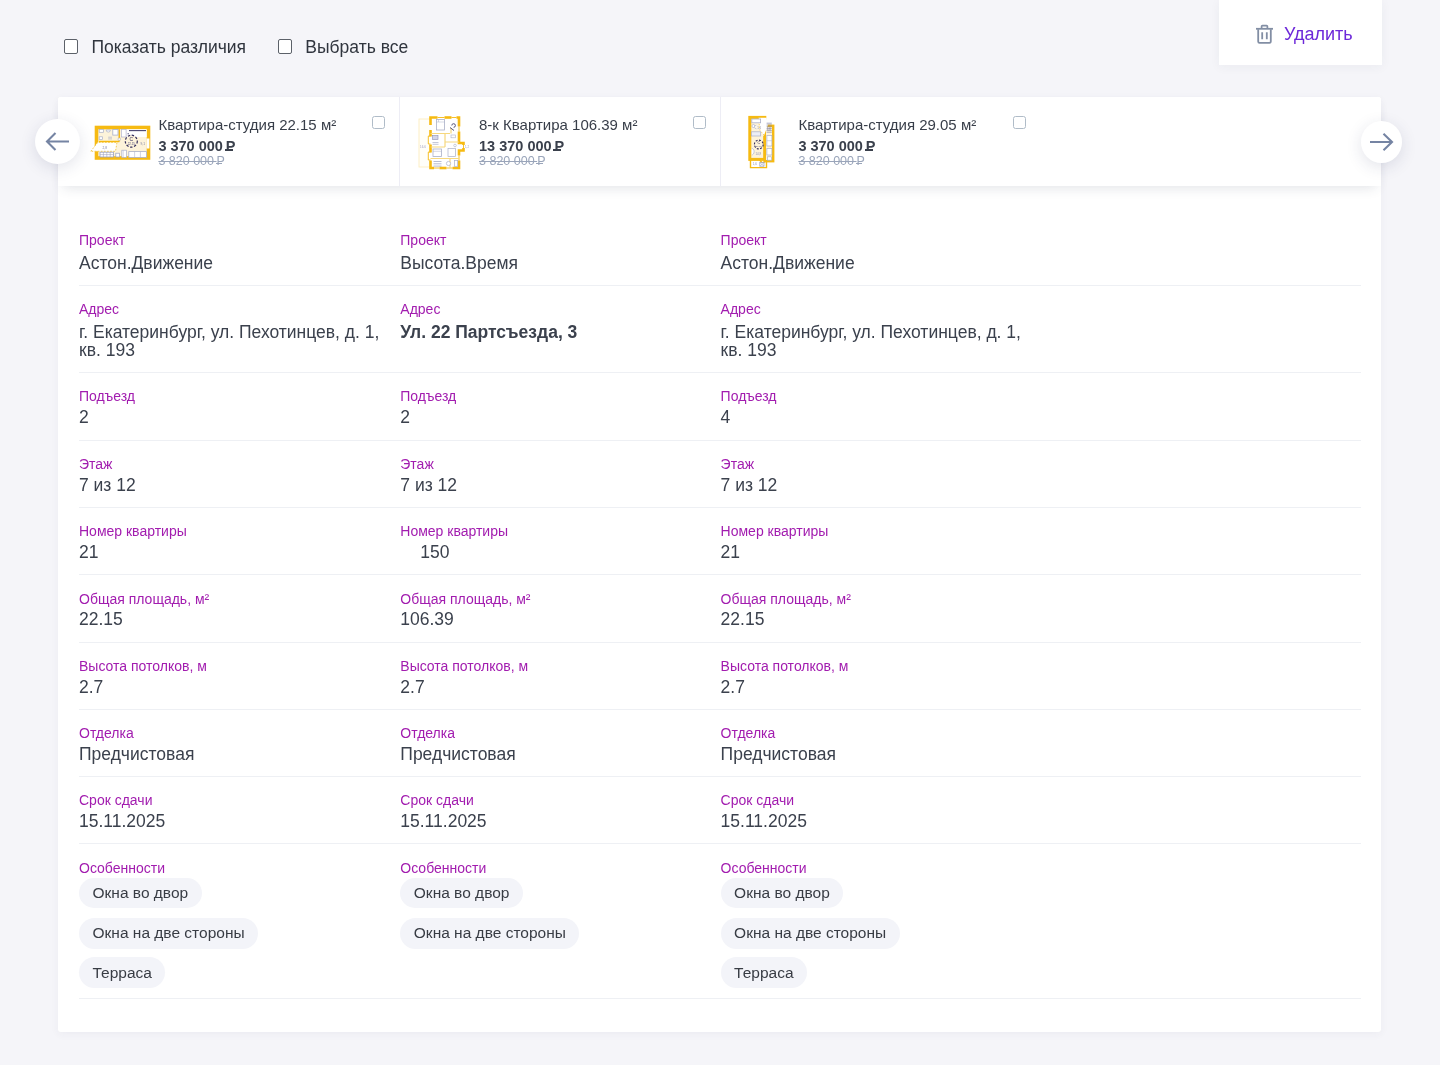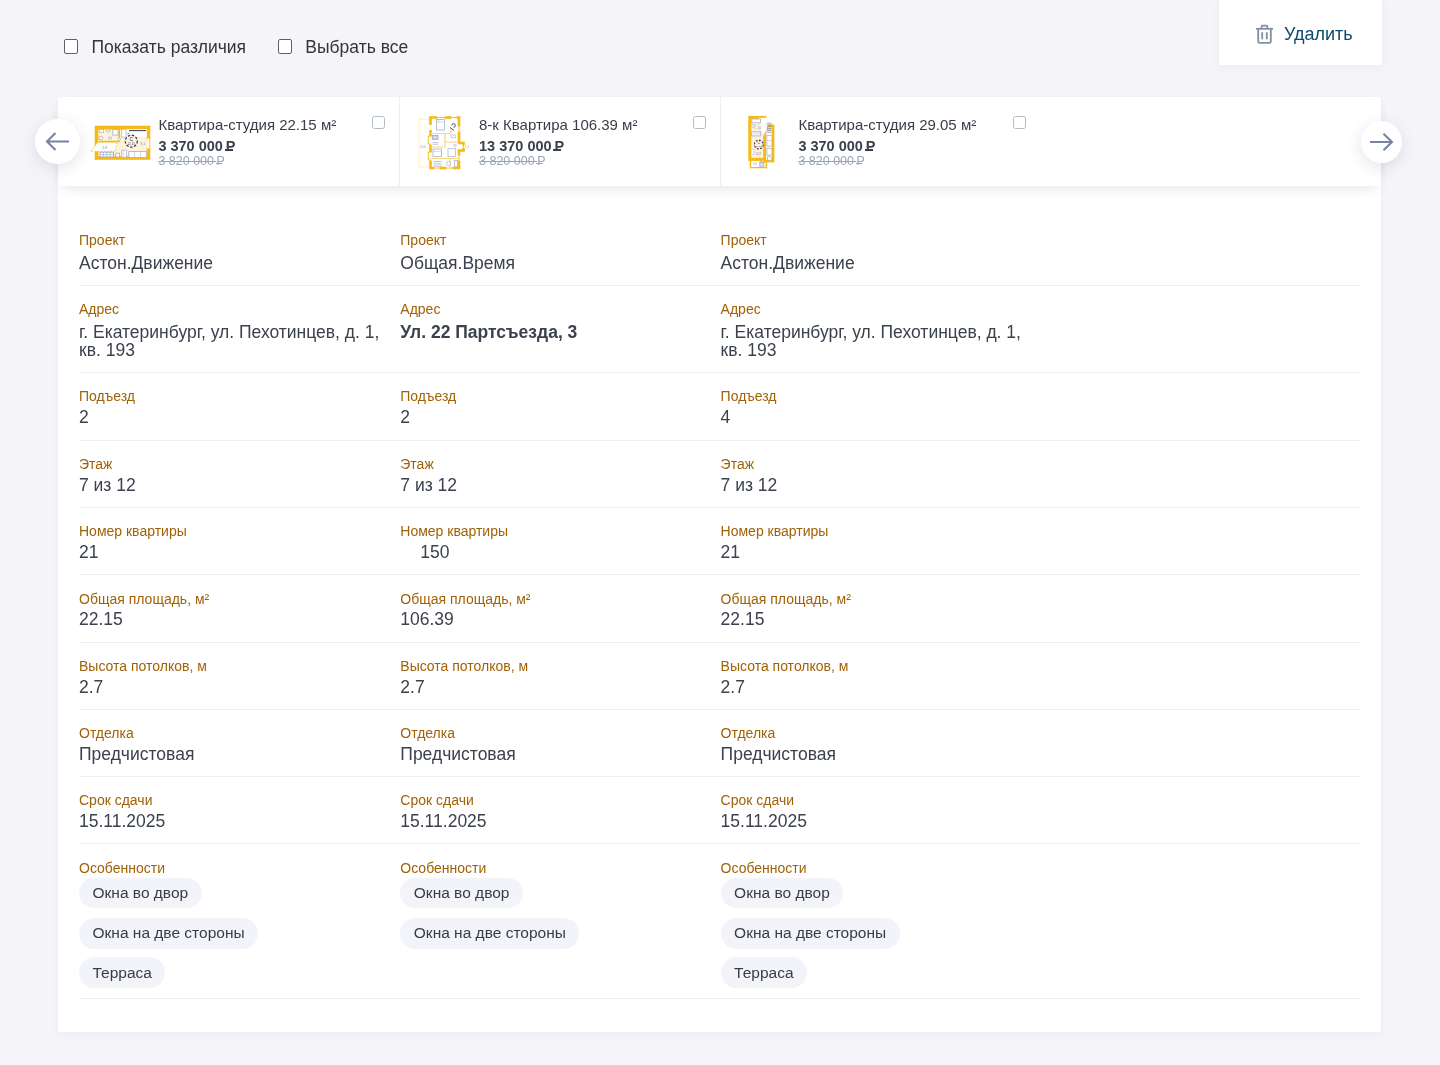--- a/index.html
+++ b/index.html
@@ -1,35 +1,35 @@
 <!DOCTYPE html>
 <html><head><meta charset="utf-8"><style>
 html,body{margin:0;padding:0;}
 body{width:1440px;height:1065px;background:#f5f5f9;font-family:"Liberation Sans",sans-serif;position:relative;overflow:hidden;}
 .abs{position:absolute;white-space:nowrap;}
-.lab{font-size:14px;color:#a16207;line-height:1;}
+.lab{font-size:14px;color:#a21caf;line-height:1;}
 .val{font-size:17.5px;color:#3b414d;line-height:18.8px;}
 .hr{position:absolute;height:1px;background:#eef0f4;left:79px;width:1281.5px;}
 .tag{position:absolute;left:79px;height:30.5px;border-radius:15.5px;background:#f3f4f9;color:#383c44;font-size:15.5px;display:flex;align-items:center;padding:0 13.5px;}
 .cb{position:absolute;background:#fff;box-sizing:border-box;}
 .rub{position:relative;display:inline-block;}
 .rub:after{content:"";position:absolute;left:-1px;right:30%;bottom:3px;height:1.4px;background:currentColor;}
 </style></head><body>
 <div class="cb" style="left:63.6px;top:39.4px;width:14.6px;height:14.6px;border:1.5px solid #5c6169;border-radius:2px;"></div>
 <div class="abs" style="left:91.4px;top:39.3px;font-size:17.5px;line-height:1;color:#30353e;">Показать различия</div>
 <div class="cb" style="left:277.5px;top:39.4px;width:14.6px;height:14.6px;border:1.5px solid #5c6169;border-radius:2px;"></div>
 <div class="abs" style="left:305.3px;top:39.3px;font-size:17.5px;line-height:1;color:#30353e;">Выбрать все</div>
 <div class="abs" style="left:1219.4px;top:0;width:162.5px;height:64.6px;background:#fff;box-shadow:0 2px 10px rgba(40,50,80,0.05);"></div>
 <svg class="abs" style="left:1254.5px;top:23.5px;" width="19" height="20" viewBox="0 0 19 20" fill="none">
 <path d="M1 4.8 H18" stroke="#828ea4" stroke-width="1.8"></path>
 <path d="M6.6 4.4 V2.4 a0.8 0.8 0 0 1 0.8 -0.8 h4.2 a0.8 0.8 0 0 1 0.8 0.8 V4.4" stroke="#828ea4" stroke-width="1.7"></path>
 <path d="M3.2 5.2 V17.5 a1.3 1.3 0 0 0 1.3 1.3 h10 a1.3 1.3 0 0 0 1.3 -1.3 V5.2" stroke="#828ea4" stroke-width="1.8"></path>
 <path d="M7.2 8.2 V15.2 M11.8 8.2 V15.2" stroke="#828ea4" stroke-width="1.8"></path>
 </svg>
-<div class="abs" style="left:1284px;top:25.2px;font-size:18px;line-height:1;color:#0c4a6e;">Удалить</div>
+<div class="abs" style="left:1284px;top:25.2px;font-size:18px;line-height:1;color:#6d28d9;">Удалить</div>
 <div class="abs" style="left:58px;top:97px;width:1323.3px;height:935px;background:#fff;border-radius:3px;box-shadow:0 2px 8px rgba(50,60,90,0.05);"></div>
 <div class="abs" style="left:58px;top:97px;width:1323.3px;height:89px;background:#fff;border-radius:3px 3px 0 0;box-shadow:0 6px 12px -5px rgba(50,60,90,0.16);"></div>
 <div class="abs" style="left:399.3px;top:97px;width:1px;height:89px;background:#ededf5;"></div>
 <div class="abs" style="left:719.6px;top:97px;width:1px;height:89px;background:#ededf5;"></div>
 <svg class="abs" style="left:90px;top:125px;" width="61" height="35" viewBox="0 0 61 35">
 <rect x="6.5" y="2.5" width="52" height="30.5" fill="#fdf3da" stroke="#f6ba12" stroke-width="3.6"></rect>
 <polygon points="0.8,26.3 7.8,17.3 27,17.3 25.5,26.3" fill="#fff" stroke="#f2c748" stroke-width="0.9" stroke-dasharray="1.7 1.4"></polygon>
 <rect x="30.5" y="4.3" width="26.2" height="7.7" fill="#fff"></rect>
 <path d="M39 5.6 H56" stroke="#46436f" stroke-width="1.1"></path>
 <rect x="31.5" y="4.3" width="4.6" height="7.7" fill="none" stroke="#b0b2cc" stroke-width="0.7"></rect>
@@ -131,21 +131,21 @@
 <path d="M25 11.5 H3 M11.5 3 L3 11.5 L11.5 20" stroke="#7584a3" stroke-width="2.1"></path>
 </svg>
 <div class="abs" style="left:1360.5px;top:121.4px;width:41.2px;height:41.2px;border-radius:50%;background:#fff;box-shadow:0 4px 16px rgba(40,50,90,0.13);"></div>
 <svg class="abs" style="left:1368px;top:131px;" width="27" height="22" viewBox="0 0 27 22" fill="none">
 <path d="M2 11 H24 M15.5 2.8 L24 11 L15.5 19.2" stroke="#7584a3" stroke-width="2.1"></path>
 </svg>
 <div class="abs lab" style="left:79px;top:232.8px;">Проект</div>
 <div class="abs lab" style="left:400.3px;top:232.8px;">Проект</div>
 <div class="abs lab" style="left:720.6px;top:232.8px;">Проект</div>
 <div class="abs val" style="left:79px;top:253.7px;">Астон.Движение</div>
-<div class="abs val" style="left:400.3px;top:253.7px;">Общая.Время</div>
+<div class="abs val" style="left:400.3px;top:253.7px;">Высота.Время</div>
 <div class="abs val" style="left:720.6px;top:253.7px;">Астон.Движение</div>
 <div class="abs lab" style="left:79px;top:302.2px;">Адрес</div>
 <div class="abs lab" style="left:400.3px;top:302.2px;">Адрес</div>
 <div class="abs lab" style="left:720.6px;top:302.2px;">Адрес</div>
 <div class="abs val" style="left:79px;top:322.5px;">г. Екатеринбург, ул. Пехотинцев, д. 1,<br>кв. 193</div>
 <div class="abs val" style="left:400.3px;top:322.5px;font-weight:bold;">Ул. 22 Партсъезда, 3</div>
 <div class="abs val" style="left:720.6px;top:322.5px;">г. Екатеринбург, ул. Пехотинцев, д. 1,<br>кв. 193</div>
 <div class="abs lab" style="left:79px;top:389.3px;">Подъезд</div>
 <div class="abs lab" style="left:400.3px;top:389.3px;">Подъезд</div>
 <div class="abs lab" style="left:720.6px;top:389.3px;">Подъезд</div>

